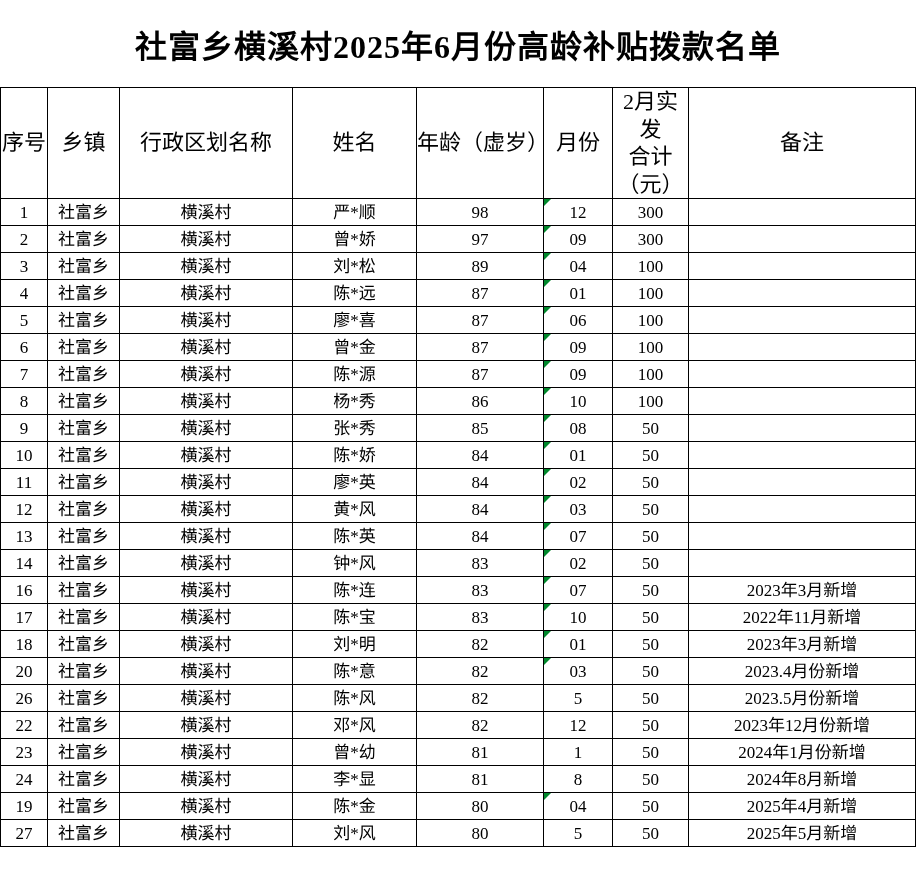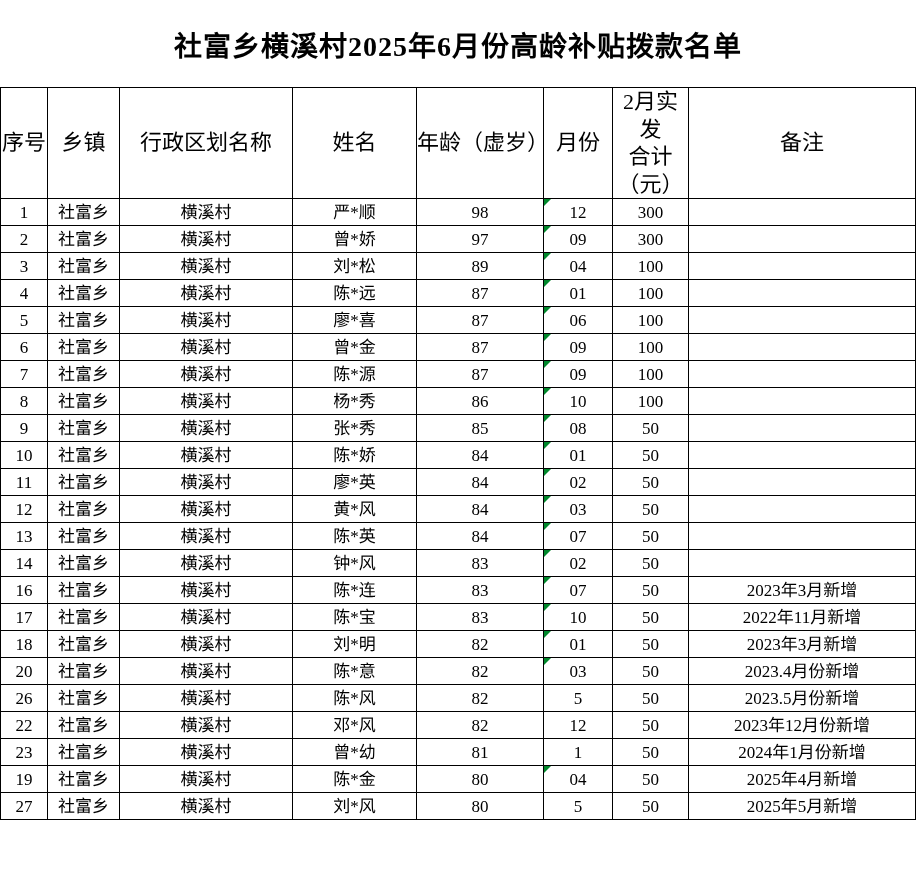--- a/index.html
+++ b/index.html
@@ -18,21 +18,21 @@
     background: #ffffff;
     overflow: hidden;
   }
   .title-band {
     height: 87px;
     display: flex;
     align-items: center;
     justify-content: center;
   }
   .doc-title {
-    font-size: 28px;
+    font-size: 32px;
     font-weight: bold;
     letter-spacing: 1px;
     white-space: nowrap;
   }
   table.grid {
     border-collapse: collapse;
     table-layout: fixed;
     width: 915px;
     margin-left: 0;
   }
@@ -307,20 +307,30 @@
           <td>23</td>
           <td>社富乡</td>
           <td>横溪村</td>
           <td>曾*幼</td>
           <td>81</td>
           <td class="month-cell">1</td>
           <td>50</td>
           <td>2024年1月份新增</td>
         </tr>
         <tr>
+          <td>24</td>
+          <td>社富乡</td>
+          <td>横溪村</td>
+          <td>李*显</td>
+          <td>81</td>
+          <td class="month-cell">8</td>
+          <td>50</td>
+          <td>2024年8月新增</td>
+        </tr>
+        <tr>
           <td>19</td>
           <td>社富乡</td>
           <td>横溪村</td>
           <td>陈*金</td>
           <td>80</td>
           <td class="month-cell">04<span class="err-triangle"></span></td>
           <td>50</td>
           <td>2025年4月新增</td>
         </tr>
         <tr>

